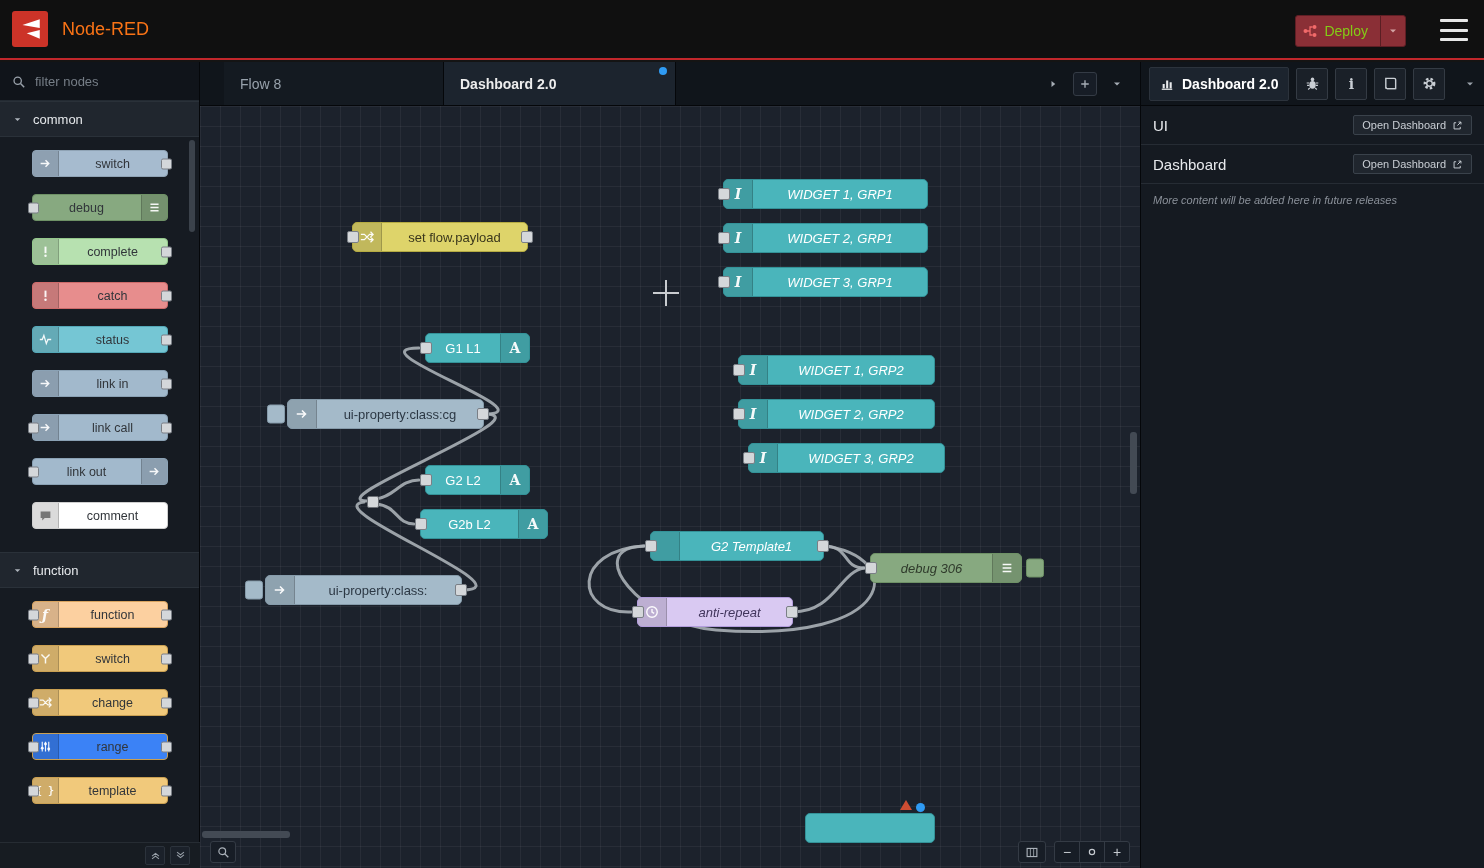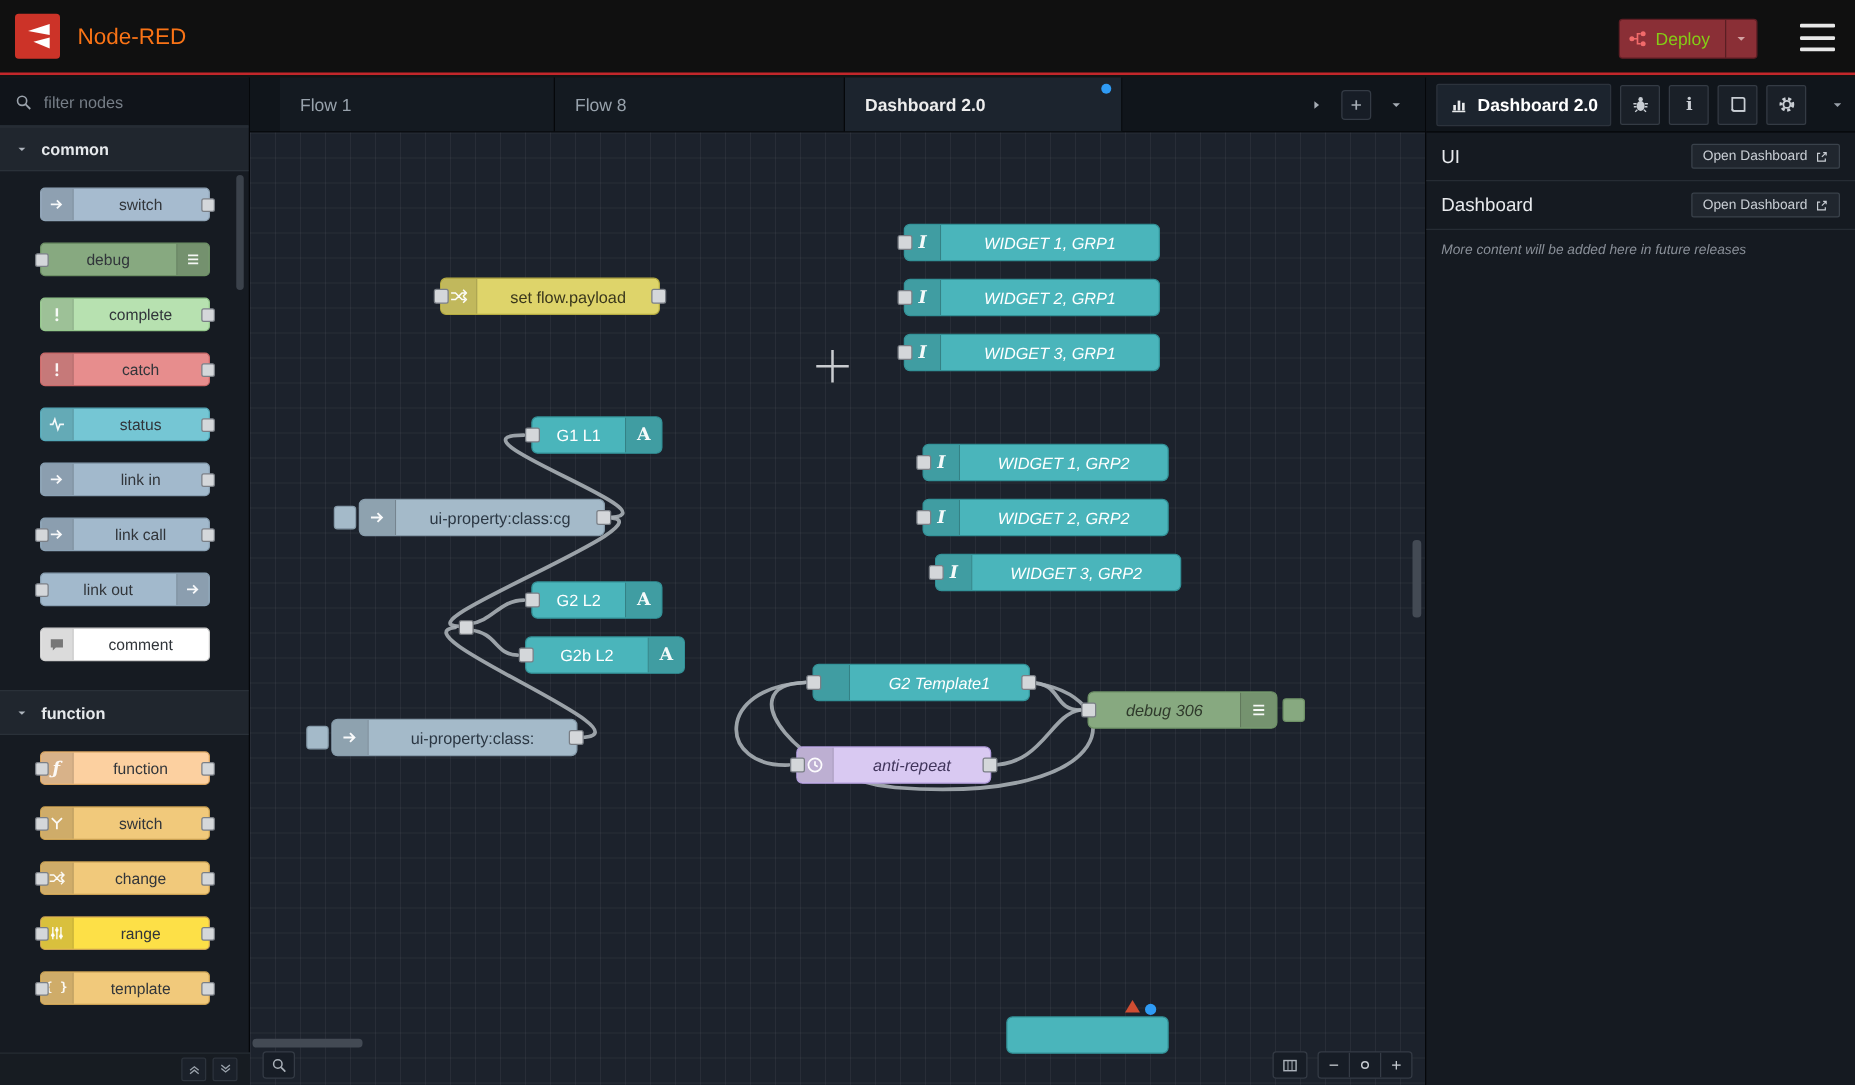--- a/index.html
+++ b/index.html
@@ -18,21 +18,21 @@
   .deploy .d-caret svg{width:12px;height:12px;}
   .hamburger{position:absolute;right:16px;top:18px;width:28px;height:24px;display:flex;flex-direction:column;justify-content:space-between;padding:1px 0;box-sizing:border-box;cursor:pointer;}
   .hamburger span{display:block;height:3px;background:#e8e8e8;border-radius:1px;}
 
   
   .palette{position:absolute;left:0;top:62px;width:200px;height:806px;background:#161b22;border-right:1px solid #05070a;box-sizing:border-box;overflow:hidden;}
   .filter{height:38px;display:flex;align-items:center;gap:8px;padding:0 12px;background:#10141a;border-bottom:1px solid #232a32;color:#8d959e;}
   .filter svg{width:13px;height:13px;color:#9aa2ab;}
   .filter input{background:transparent;border:none;outline:none;color:#bbb;font-size:13px;width:140px;}
   .filter input::placeholder{color:#767e87;}
-  .cat{display:flex;align-items:center;gap:10px;height:34px;padding:0 12px;background:#20262e;border-top:1px solid #2a3139;border-bottom:1px solid #2a3139;color:#e6e9ec;font-size:13px;font-weight:bold;cursor:pointer;}
+  .cat{display:flex;align-items:center;gap:10px;height:34px;padding:0 12px;background:#20262e;border-top:1px solid #2a3139;border-bottom:1px solid #2a3139;color:#e6e9ec;font-size:13px;font-weight:normal;cursor:pointer;}
   .cat svg{width:11px;height:11px;color:#aeb5bd;}
   .cat-items{padding:13px 0 6px;}
   .p-item{position:relative;width:136px;height:27px;margin:0 auto 17px;border-radius:4px;border:1px solid;display:flex;align-items:stretch;font-size:12.5px;color:#31353a;cursor:grab;box-sizing:border-box;}
   .p-icon{width:25px;display:flex;align-items:center;justify-content:center;background:rgba(0,0,0,0.14);color:rgba(255,255,255,0.92);}
   .p-icon svg{width:13px;height:13px;display:block;}
   .p-icon.left{border-right:1px solid rgba(0,0,0,0.18);border-radius:3px 0 0 3px;}
   .p-icon.right{border-left:1px solid rgba(0,0,0,0.18);border-radius:0 3px 3px 0;}
   .p-label{flex:1;display:flex;align-items:center;justify-content:center;white-space:nowrap;}
   .pport{position:absolute;width:9px;height:9px;background:#d4d7da;border:1px solid #7a7f86;border-radius:2px;top:50%;transform:translateY(-50%);}
   .pport.in{left:-5px;}.pport.out{right:-5px;}
@@ -272,21 +272,21 @@
           <div class="p-item" style="background: rgb(241, 201, 123); border-color: rgb(202, 160, 82);">
             <span class="p-icon left">
               <svg viewBox="0 0 16 16">
                 <path d="M1 5h4l6 6h3M1 11h4l6-6h3M12 2l3 3-3 3M12 8l3 3-3 3" stroke="currentColor" stroke-width="1.4" fill="none"></path>
               </svg>
             </span>
             <span class="p-label">change</span>
             <span class="pport in"></span>
             <span class="pport out"></span>
           </div>
-          <div class="p-item" style="background: #fde047; border-color: rgb(202, 160, 82);">
+          <div class="p-item" style="background: #3b82f6; border-color: rgb(202, 160, 82);">
             <span class="p-icon left">
               <svg viewBox="0 0 16 16">
                 <path d="M4 2v12M8 2v12M12 2v12" stroke="currentColor" stroke-width="1.4"></path>
                 <circle cx="4" cy="10" r="1.8" fill="currentColor"></circle>
                 <circle cx="8" cy="5" r="1.8" fill="currentColor"></circle>
                 <circle cx="12" cy="11" r="1.8" fill="currentColor"></circle>
               </svg>
             </span>
             <span class="p-label">range</span>
             <span class="pport in"></span>
@@ -312,23 +312,20 @@
         </svg>
     </div>
     <div class="pf-btn">
       <svg viewBox="0 0 16 16">
           <path d="M3 3l5 4 5-4M3 7l5 4 5-4" stroke="currentColor" stroke-width="1.6" fill="none"></path>
         </svg>
     </div>
   </div>
 
   <div class="tabbar">
-    <div class="tab">
-        <span>Flow 1</span>
-      </div>
     <div class="tab">
         <span>Flow 8</span>
       </div>
     <div class="tab active">
       <span>Dashboard 2.0</span>
       <span class="dot"></span>
     </div>
     <div class="tab-controls">
       <div class="tc-btn">
         <svg viewBox="0 0 16 16">

